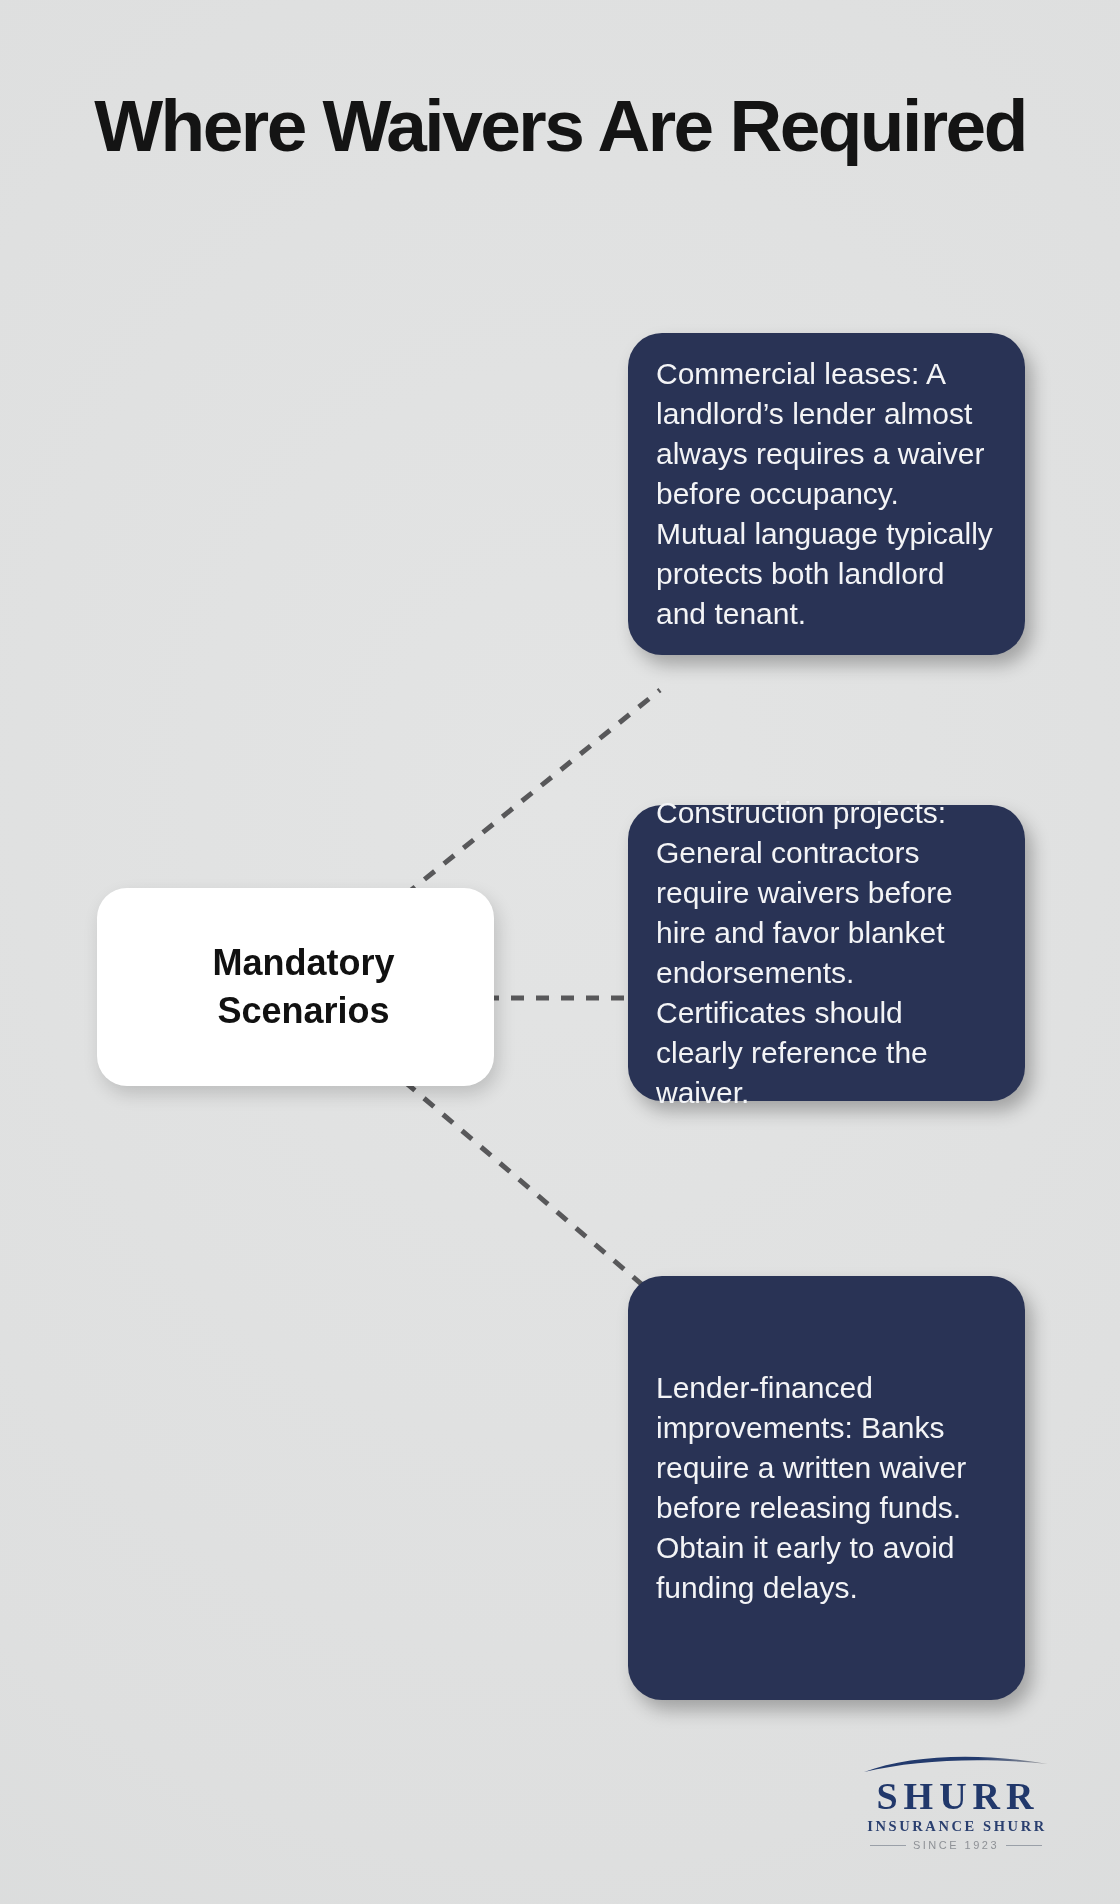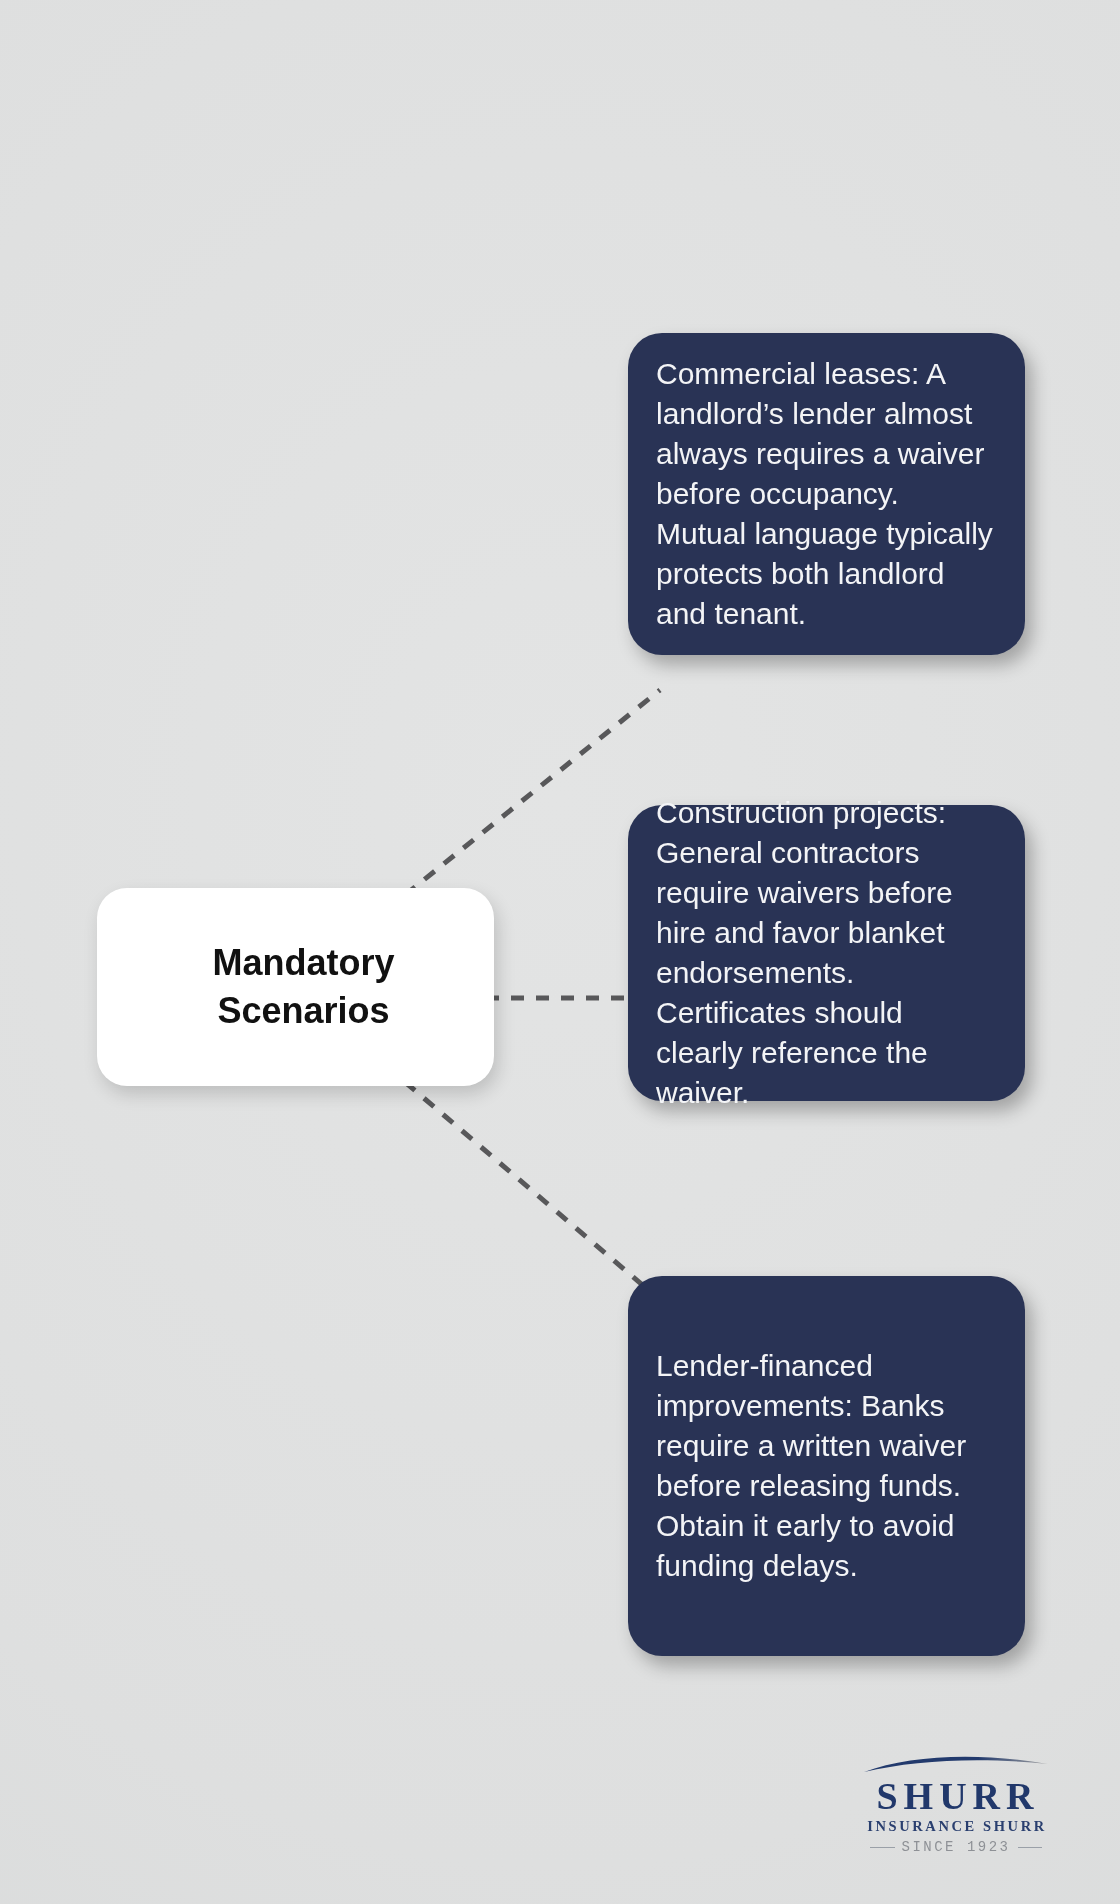--- a/index.html
+++ b/index.html
@@ -75,21 +75,21 @@
     padding: 30px 28px;
   }
   .card p {
     color: #f3f4f6;
     font-size: 30px;
     line-height: 40px;
     font-weight: 400;
   }
   .card-1 { top: 333px; height: 322px; }
   .card-2 { top: 805px; height: 296px; }
-  .card-3 { top: 1276px; height: 380px; justify-content: center; }
+  .card-3 { top: 1276px; height: 424px; justify-content: center; }
 
   .logo {
     position: absolute;
     left: 856px;
     top: 1752px;
     width: 200px;
     text-align: center;
     z-index: 2;
   }
   .logo-swoosh { display: block; margin: 0 auto 2px auto; }
@@ -118,32 +118,33 @@
     gap: 7px;
     margin-top: 4px;
     padding: 0 14px;
   }
   .logo-tagline::before, .logo-tagline::after {
     content: "";
     flex: 1;
     border-top: 1.5px solid #9aa0a8;
   }
   .logo-tagline span {
-    font-family: Liberation Mono, monospace;
-    font-size: 14px;
+    font-family: Liberation Sans, sans-serif;
+    font-size: 11px;
     letter-spacing: 2.5px;
     color: #8e9196;
     white-space: nowrap;
   }
 </style>
 </head>
 <body>
 
 <div class="canvas">
 
+  <h1 class="page-title">Where Waivers Are Required</h1>
 
   <svg class="connectors" width="1120" height="1904" viewBox="0 0 1120 1904">
     <line x1="405" y1="895" x2="660" y2="690"></line>
     <line x1="486" y1="998" x2="645" y2="998"></line>
     <line x1="405" y1="1082" x2="660" y2="1300"></line>
   </svg>
 
   <div class="center-node">
     <div class="node-label">Mandatory Scenarios</div>
   </div>

